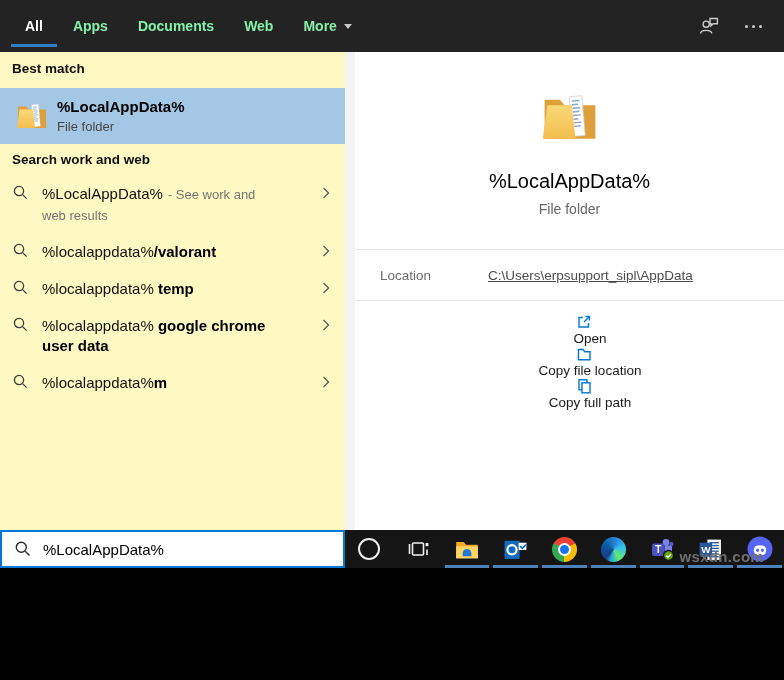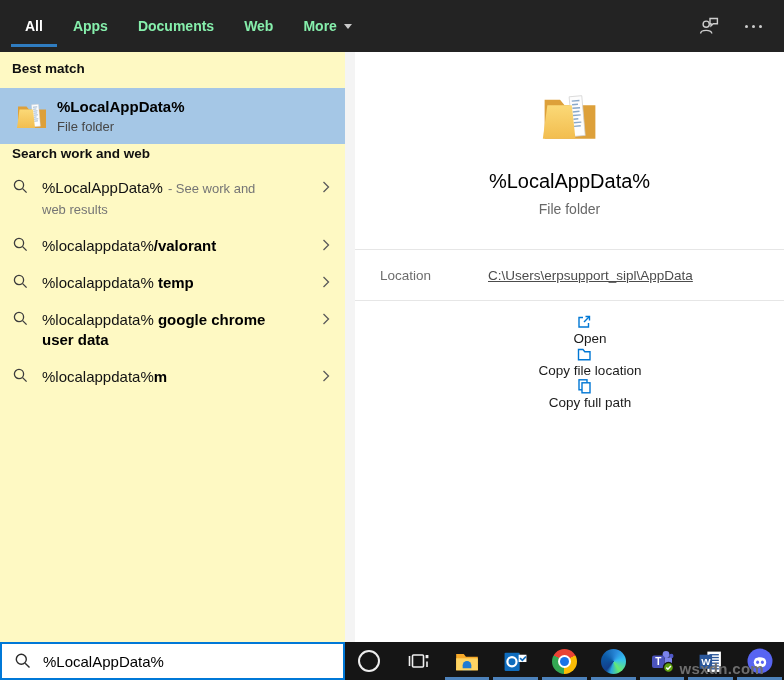--- a/index.html
+++ b/index.html
@@ -1,38 +1,38 @@
 <!DOCTYPE html>
 <html><head>
 <meta charset="utf-8">
 <style>
   * { margin:0; padding:0; box-sizing:content-box; }
   body { font-family:"Liberation Sans","DejaVu Sans",sans-serif; background:#000; }
-  .screen { position:relative; width:784px; height:680px; background:#f4f4f4; overflow:hidden; }
+  .screen { position:relative; width:784px; height:568px; background:#f4f4f4; overflow:hidden; }
 
   
   .header { position:absolute; top:0; left:0; width:784px; height:52px; background:#232323; display:flex; align-items:center; }
   .tabs { display:flex; height:100%; align-items:center; padding-left:10px; }
   .tab { position:relative; height:100%; display:flex; align-items:center; padding:0 15px; font-size:14px; color:#86efac; cursor:pointer;font-weight:bold; }
   .tab.active { color:#fff; font-weight:700; }
   .tab.active::after { content:""; position:absolute; left:1px; right:1px; bottom:5px; height:3px; background:#2f7cc0; }
   .caret { width:0; height:0; border-left:4.5px solid transparent; border-right:4.5px solid transparent; border-top:5px solid #c9c9c9; margin-left:7px; }
   .header-icons { margin-left:auto; display:flex; align-items:center; gap:24px; padding-right:22px; }
   .hbtn { display:flex; align-items:center; cursor:pointer; }
   .dots { display:flex; gap:4px; }
   .dots i { width:3px; height:3px; background:#cdcdcd; border-radius:50%; }
 
   
   .left-panel { position:absolute; top:52px; left:0; width:345px; height:590px; background:#fef9c3; padding-top:9px; box-sizing:border-box; }
   .section-label { margin:0 0 0 12px; font-size:13.5px; font-weight:700; color:#101010; line-height:16px; }
   .best-match-row { margin-top:11px; height:56px; background:#a5c7e6; display:flex; align-items:center; padding-left:16px; cursor:pointer; }
   .bm-text { margin-left:9px; }
   .bm-title { font-size:15px; font-weight:700; color:#000; }
   .bm-sub { font-size:13px; color:#474747; margin-top:4px; }
-  .sw-label { margin-top:2px; }
+  .sw-label { margin-top:8px; }
   .sug-list { margin-top:8px; }
   .sug-row { display:flex; align-items:flex-start; padding:8px 0 8px 12px; cursor:pointer; }
   .sug-icon { width:17px; height:17px; flex:none; }
   .sug-text { margin-left:13px; width:240px; font-size:15px; color:#121212; line-height:20px; }
   .sug-text b { font-weight:700; color:#000; }
   .note { color:#757575; font-size:13px; margin-left:5px; }
   .chevron { margin-left:auto; margin-right:10px; width:18px; height:18px; flex:none; }
 
   
   .right-panel { position:absolute; top:52px; left:355px; width:429px; height:590px; background:#fff; text-align:center; }

